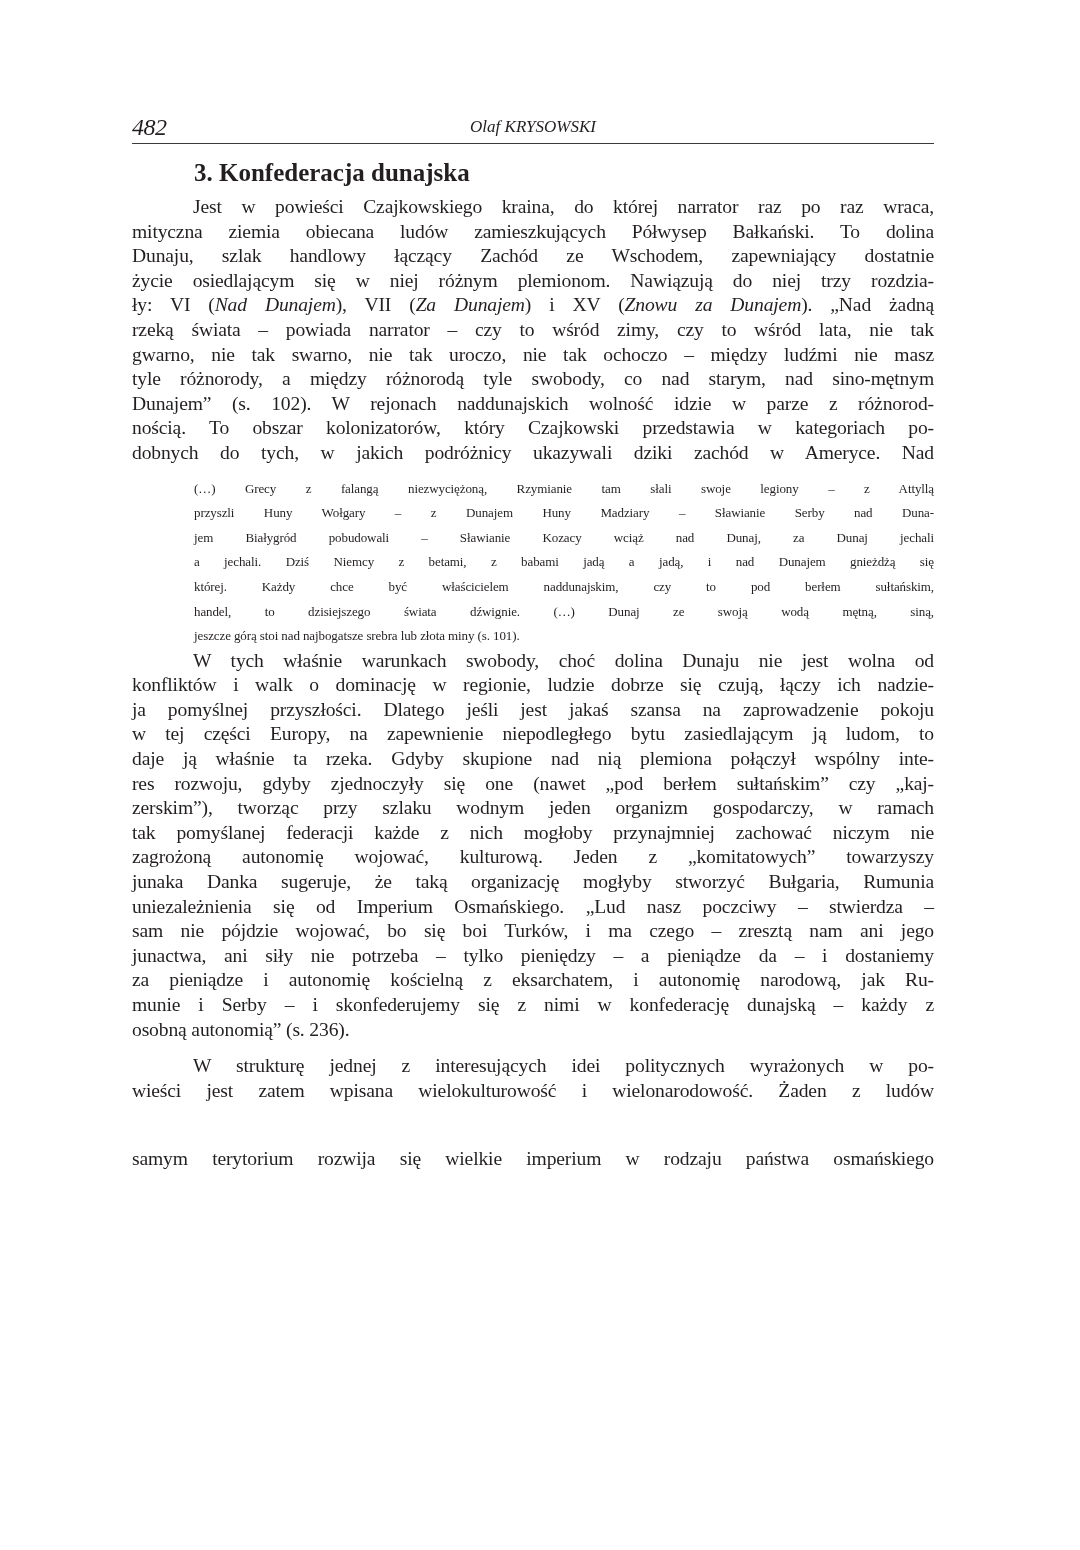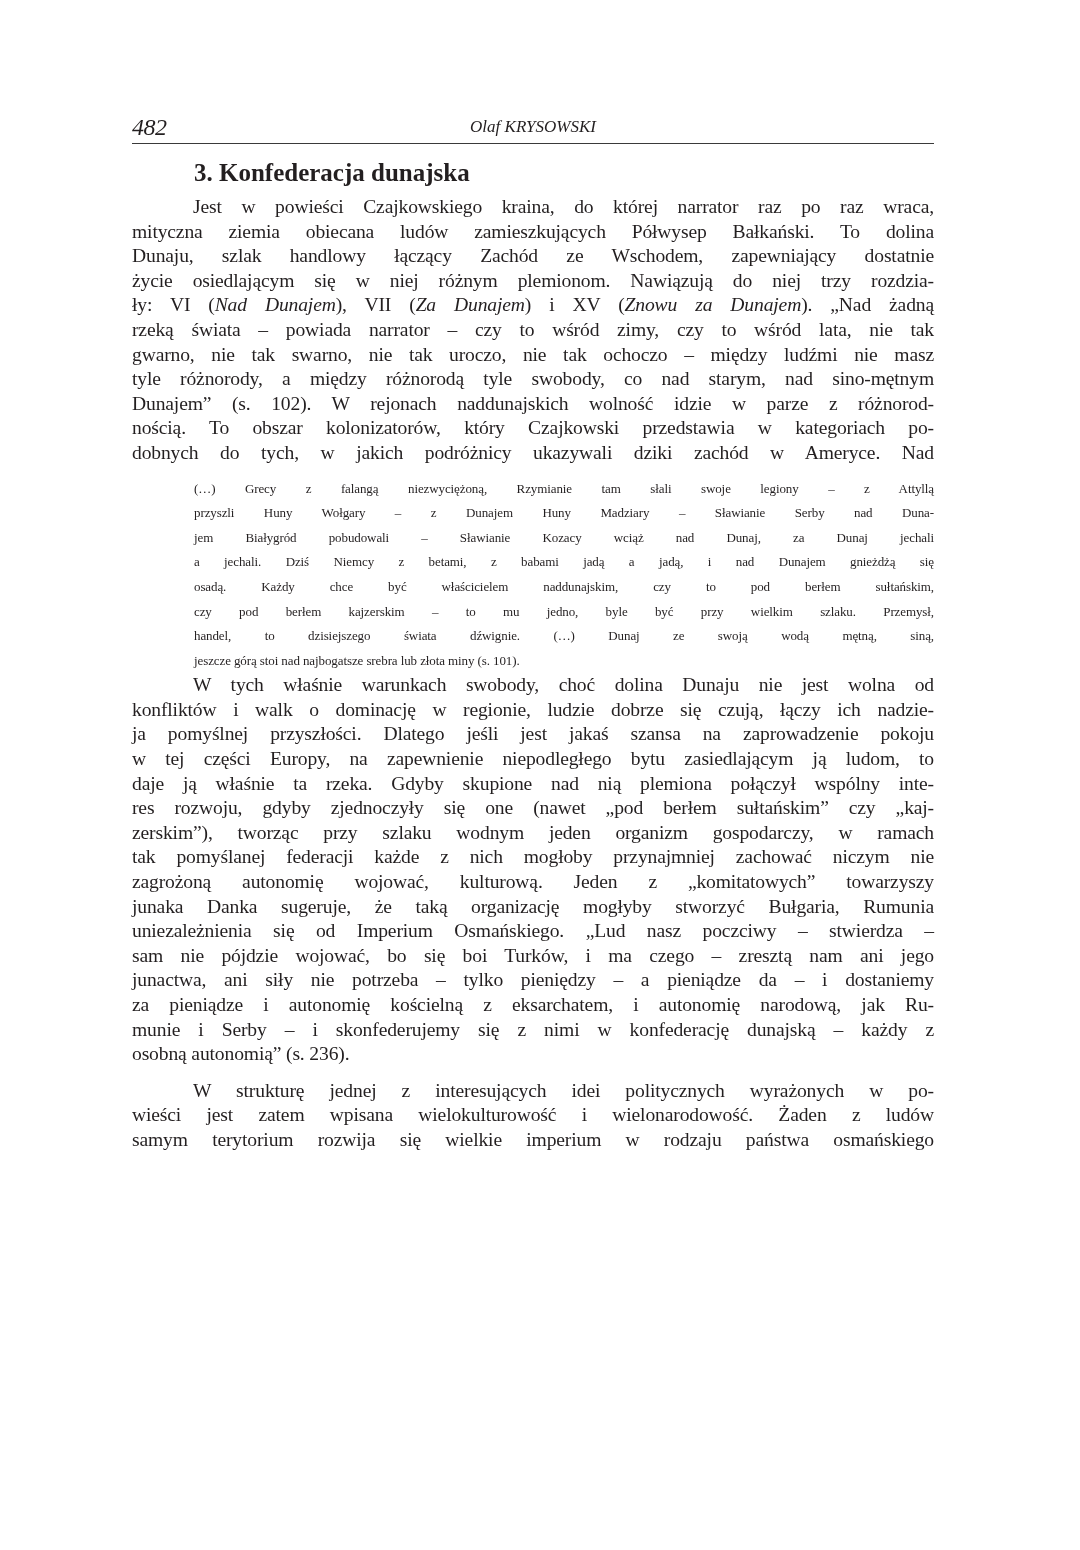--- a/index.html
+++ b/index.html
@@ -111,22 +111,21 @@
       <span class="line" style="white-space: normal;">Dunajem” (s. 102). W rejonach naddunajskich wolność idzie w parze z różnorod-</span>
       <span class="line" style="white-space: normal;">nością. To obszar kolonizatorów, który Czajkowski przedstawia w kategoriach po-</span>
       <span class="line" style="white-space: normal;">dobnych do tych, w jakich podróżnicy ukazywali dziki zachód w Ameryce. Nad</span>
     </p>
 
     <blockquote class="quote">
       <span class="line" style="white-space: normal;">(…) Grecy z falangą niezwyciężoną, Rzymianie tam słali swoje legiony – z Attyllą</span>
       <span class="line" style="white-space: normal;">przyszli Huny Wołgary – z Dunajem Huny Madziary – Sławianie Serby nad Duna-</span>
       <span class="line" style="white-space: normal;">jem Białygród pobudowali – Sławianie Kozacy wciąż nad Dunaj, za Dunaj jechali</span>
       <span class="line" style="white-space: normal;">a jechali. Dziś Niemcy z betami, z babami jadą a jadą, i nad Dunajem gnieżdżą się</span>
-      <span class="line" style="white-space: normal;">osadą. Każdy chce być właścicielem naddunajskim, czy to pod berłem sułtańskim,</span>
-      <span class="line" style="white-space: normal;">czy pod berłem kajzerskim – to mu jedno, byle być przy wielkim szlaku. Przemysł,</span>
+      <span class="line" style="white-space: normal;">której. Każdy chce być właścicielem naddunajskim, czy to pod berłem sułtańskim,</span>
       <span class="line" style="white-space: normal;">handel, to dzisiejszego świata dźwignie. (…) Dunaj ze swoją wodą mętną, siną,</span>
       <span class="line last" style="white-space: nowrap;">jeszcze górą stoi nad najbogatsze srebra lub złota miny (s. 101).</span>
     </blockquote>
 
     <p class="para" style="text-indent:0">
       <span class="line first" style="white-space: normal;">W tych właśnie warunkach swobody, choć dolina Dunaju nie jest wolna od</span>
       <span class="line" style="white-space: normal;">konfliktów i walk o dominację w regionie, ludzie dobrze się czują, łączy ich nadzie-</span>
       <span class="line" style="white-space: normal;">ja pomyślnej przyszłości. Dlatego jeśli jest jakaś szansa na zaprowadzenie pokoju</span>
       <span class="line" style="white-space: normal;">w tej części Europy, na zapewnienie niepodległego bytu zasiedlającym ją ludom, to</span>
       <span class="line" style="white-space: normal;">daje ją właśnie ta rzeka. Gdyby skupione nad nią plemiona połączył wspólny inte-</span>
@@ -139,17 +138,17 @@
       <span class="line" style="white-space: normal;">sam nie pójdzie wojować, bo się boi Turków, i ma czego – zresztą nam ani jego</span>
       <span class="line" style="white-space: normal;">junactwa, ani siły nie potrzeba – tylko pieniędzy – a pieniądze da – i dostaniemy</span>
       <span class="line" style="white-space: normal;">za pieniądze i autonomię kościelną z eksarchatem, i autonomię narodową, jak Ru-</span>
       <span class="line" style="white-space: normal;">munie i Serby – i skonfederujemy się z nimi w konfederację dunajską – każdy z</span>
       <span class="line last" style="white-space: nowrap;">osobną autonomią” (s. 236).</span>
     </p>
 
     <p class="para" style="text-indent:0; margin-top:4px;">
       <span class="line first" style="white-space: normal; margin-top: 12px;">W strukturę jednej z interesujących idei politycznych wyrażonych w po-</span>
       <span class="line" style="white-space: normal;">wieści jest zatem wpisana wielokulturowość i wielonarodowość. Żaden z ludów</span>
-      <span class="line" style="white-space: normal;">samym terytorium rozwija się wielkie imperium w rodzaju państwa osmańskiego</span>
+      <span class="line" style="white-space: normal; margin-top: 44px;">samym terytorium rozwija się wielkie imperium w rodzaju państwa osmańskiego</span>
     </p>
 
   </div>
 </div>
 
 </body></html>

